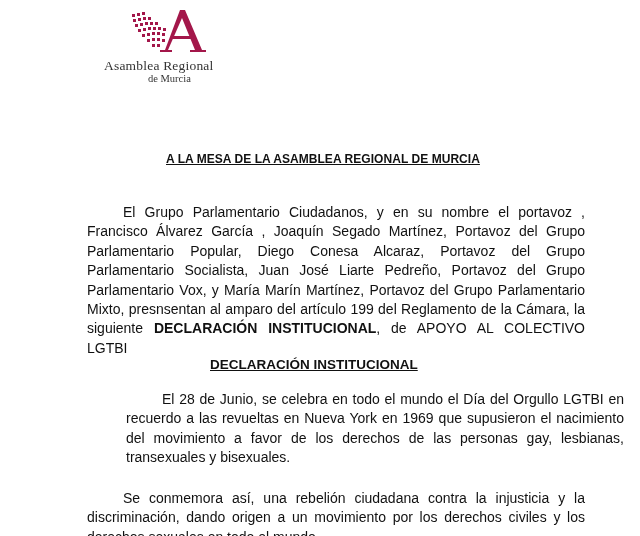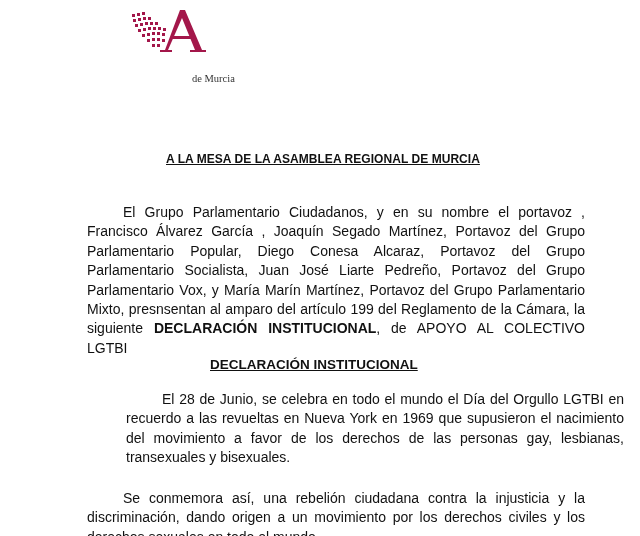--- a/index.html
+++ b/index.html
@@ -1,20 +1,20 @@
 <!DOCTYPE html>
 <html><head>
 <meta charset="utf-8">
 <style>
   html, body { margin: 0; padding: 0; background: #ffffff; }
   body { width: 640px; height: 536px; overflow: hidden; position: relative; font-family: "Liberation Sans", sans-serif; color: #111; }
   .logo { position: absolute; left: 100px; top: 6px; width: 140px; height: 80px; }
   .logo svg { position: absolute; left: 30px; top: 2px; }
   .logo-title { position: absolute; left: 4px; top: 52px; font-family: "Liberation Serif", serif; font-size: 13.5px; color: #333; white-space: nowrap; letter-spacing: 0.2px; }
-  .logo-sub { position: absolute; left: 48px; top: 67px; font-family: "Liberation Serif", serif; font-size: 10.5px; color: #333; white-space: nowrap; margin-left: 44px; }
+  .logo-sub { position: absolute; left: 48px; top: 67px; font-family: "Liberation Serif", serif; font-size: 10.5px; color: #333; white-space: nowrap; }
   .heading-main { position: absolute; left: 166px; top: 152px; font-size: 12px; font-weight: bold; text-decoration: underline; white-space: nowrap; color: #111; letter-spacing: 0.05px; }
   .para { position: absolute; left: 87px; width: 498px; font-family: Liberation Sans, sans-serif; font-size: 14px; line-height: 19.4px; text-align: justify; color: #111; }
   .para .indent { display: inline-block; width: 36px; }
   .para b { font-weight: bold; }
   .p1 { top: 203px; }
   .heading-decl { position: absolute; left: 210px; top: 357px; font-size: 13.5px; font-weight: bold; text-decoration: underline; white-space: nowrap; color: #111; }
   .p2 { top: 390px; margin-left: 39px; }
   .p3 { top: 489px; }
 </style>
 </head>
@@ -53,20 +53,21 @@
         <rect x="32" y="31" width="3" height="3"></rect>
       <rect x="22" y="36" width="3" height="3"></rect>
         <rect x="27" y="36" width="3" height="3"></rect>
 
       <polygon points="50,2 55,2 72,42 65,42 52,10 38,42 35,42"></polygon>
       <rect x="42" y="28" width="20" height="3"></rect>
       <rect x="30" y="42" width="12" height="2"></rect>
       <rect x="60" y="42" width="16" height="2"></rect>
     </g>
   </svg>
+  <div class="logo-title">Asamblea Regional</div>
   <div class="logo-sub">de Murcia</div>
 </div>
 
 <div class="heading-main">A LA MESA DE LA ASAMBLEA REGIONAL DE MURCIA</div>
 
 <div class="para p1"><span class="indent"></span><span>El Grupo Parlamentario Ciudadanos, y en su nombre el portavoz , Francisco Álvarez García , Joaquín Segado Martínez, Portavoz del Grupo Parlamentario Popular, Diego Conesa Alcaraz, Portavoz del Grupo Parlamentario Socialista, Juan José Liarte Pedreño, Portavoz del Grupo Parlamentario Vox, y María Marín Martínez, Portavoz del Grupo Parlamentario Mixto, presnsentan al amparo del artículo 199 del Reglamento de la Cámara, la siguiente </span><b>DECLARACIÓN INSTITUCIONAL</b><span>, de APOYO AL COLECTIVO LGTBI</span></div>
 
 <div class="heading-decl">DECLARACIÓN INSTITUCIONAL</div>
 
 <div class="para p2"><span class="indent"></span><span>El 28 de Junio, se celebra en todo el mundo el Día del Orgullo LGTBI en recuerdo a las revueltas en Nueva York en 1969 que supusieron el nacimiento del movimiento a favor de los derechos de las personas gay, lesbianas, transexuales y bisexuales.</span></div>

